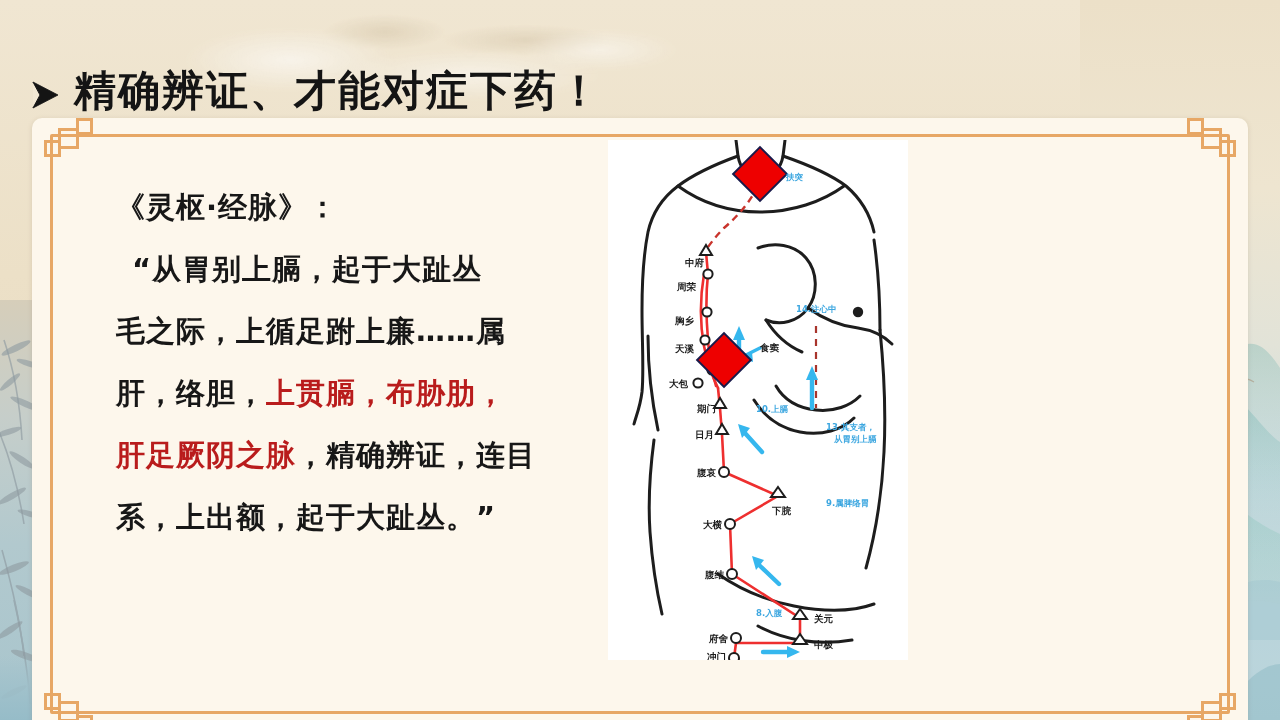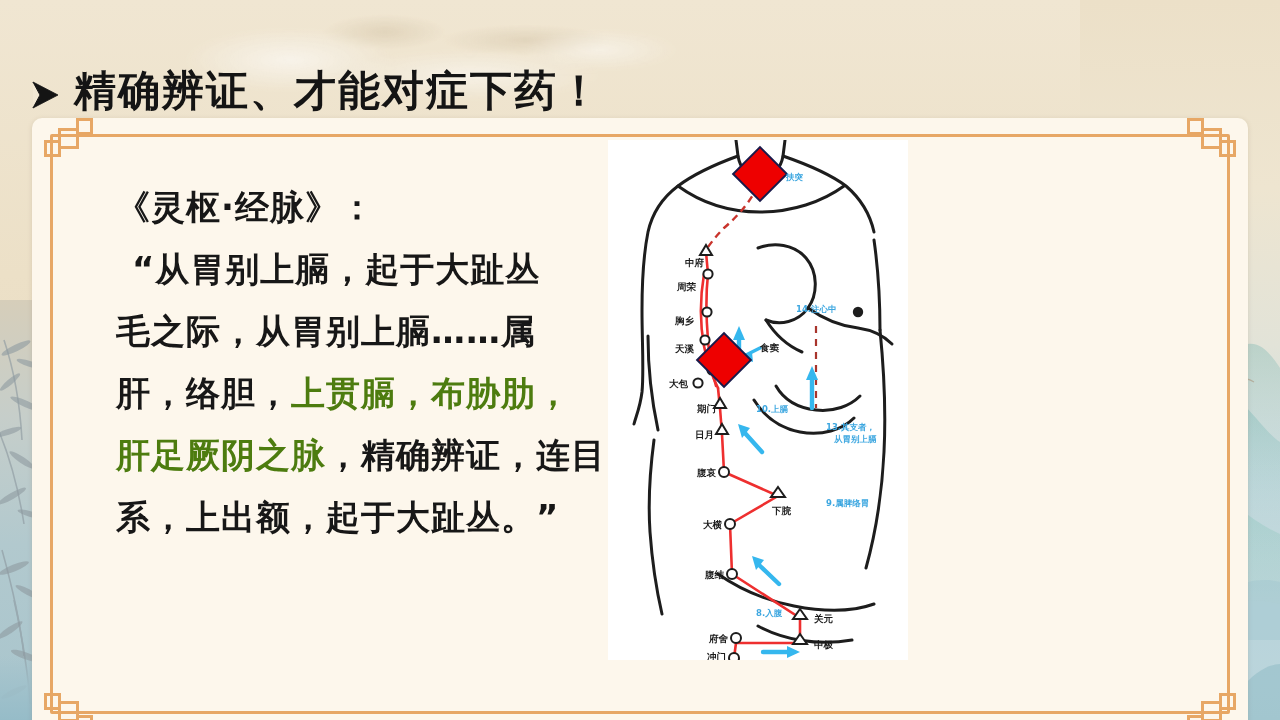--- a/index.html
+++ b/index.html
@@ -91,27 +91,27 @@
   .c-tr { right:12px; top:10px; transform:scaleX(-1); }
   .c-bl { left:12px; bottom:10px; transform:scaleY(-1); }
   .c-br { right:12px; bottom:10px; transform:scale(-1,-1); }
 
   
   #quote-block {
     position:absolute; left:84px; top:58px; width:512px;
     z-index:6;
   }
   .q-line {
-    font-size:34px; line-height:62px; color:#171717; font-weight:700;
+    font-size:29px; line-height:62px; color:#171717; font-weight:700;
     letter-spacing:1px;
     font-family:"DejaVu Sans","Liberation Sans", sans-serif;
     white-space:nowrap;
   }
   .q-line.indent { padding-left:16px; }
-  .hl { color:#4d7c0f; }
+  .hl { color:#b91c1c; }
 
   
   #figure-panel {
     position:absolute; left:576px; top:22px; width:300px; height:520px;
     background:#ffffff; z-index:6; overflow:hidden;
   }
   #figure-svg { display:block; width:300px; height:520px; }
   .pt-label {
     font-size:9.5px; fill:#1b1b1b; font-weight:700;
     font-family:"DejaVu Sans","Liberation Sans", sans-serif;
@@ -218,21 +218,21 @@
     <div class="sq" style="left:14px; top:0;   width:21px; height:21px;"></div>
     <div class="sq" style="left:32px; top:-10px; width:17px; height:17px;"></div>
   </div>
 
   <div id="quote-block">
     <div class="q-line">《灵枢·经脉》：</div>
     <div class="q-line indent">
       <span>“从胃别上膈，起于大趾丛</span>
     </div>
     <div class="q-line">
-      <span>毛之际，从胃别上膈……属</span>
+      <span>毛之际，上循足跗上廉……属</span>
     </div>
     <div class="q-line">
       <span>肝，络胆，</span><span class="hl">上贯膈，布胁肋，</span>
     </div>
     <div class="q-line">
       <span class="hl">肝足厥阴之脉</span><span>，精确辨证，连目</span>
     </div>
     <div class="q-line">
       <span>系，上出额，起于大趾丛。”</span>
     </div>

